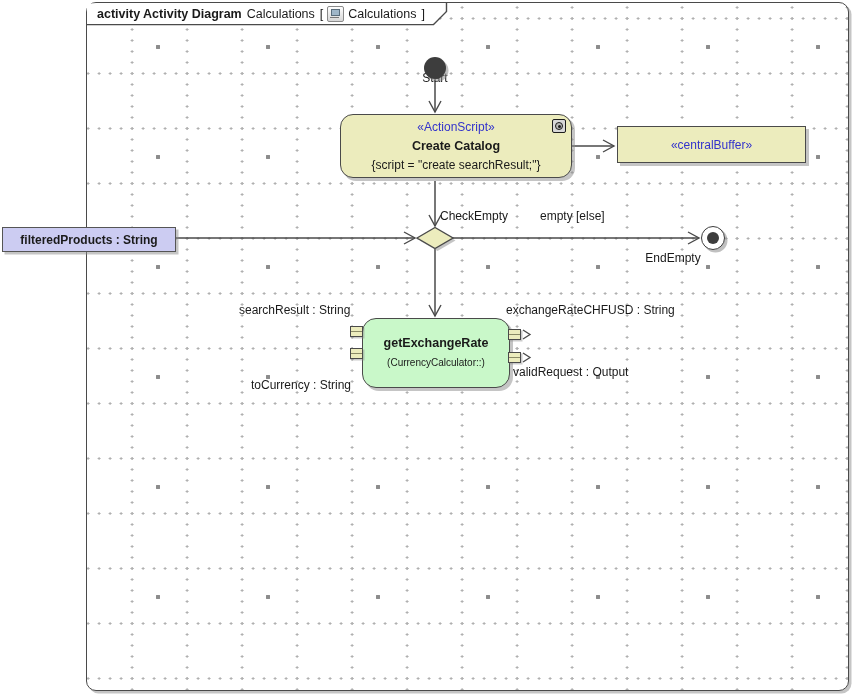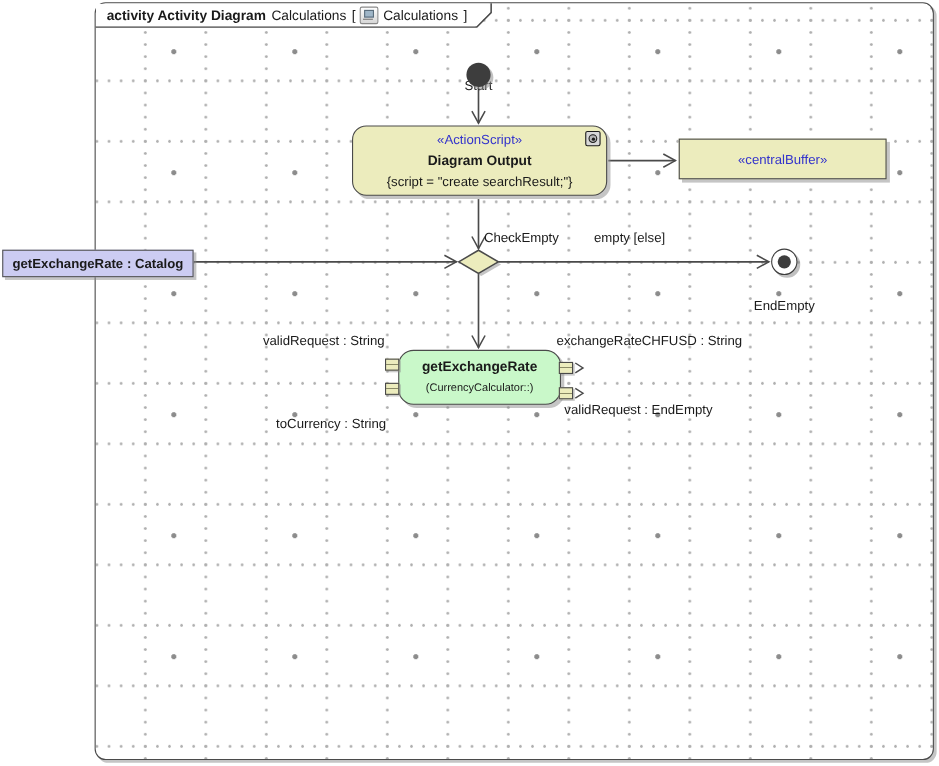--- a/index.html
+++ b/index.html
@@ -34,21 +34,21 @@
 
   svg.edges{position:absolute;left:0;top:0;pointer-events:none;}
 
   .lbl{position:absolute;font-size:12px;line-height:14px;white-space:nowrap;}
   .lbl.ctr{text-align:center;}
 
   
   .node{position:absolute;box-sizing:border-box;border:1.4px solid #4a4a4a;
     box-shadow:3px 3px 0 rgba(140,140,140,.5);}
   .action{background:var(--node-tan,#ECECBD);border-radius:13px;
-    display:flex;flex-direction:column;align-items:center;justify-content:center;text-align:center;}
+    display:flex;flex-direction:column;align-items:center;justify-content:center;text-align:center;margin-left:20px;}
   .action .stereo{color:var(--stereotype-blue,#3333CC);font-size:12px;line-height:19px;}
   .action .nm{font-weight:bold;font-size:12.5px;line-height:19px;}
   .action .scr{font-size:12px;line-height:19px;}
   .buffer{background:var(--node-tan,#ECECBD);display:flex;flex-direction:column;align-items:center;
     justify-content:center;text-align:center;}
   .buffer .stereo{color:var(--stereotype-blue,#3333CC);font-size:12px;line-height:16px;}
   .buffer .nm{font-weight:bold;font-size:12.5px;line-height:17px;}
   .green{background:var(--node-green,#C9F8C9);border-radius:14px;
     display:flex;flex-direction:column;align-items:center;justify-content:center;text-align:center;}
   .green .nm{font-weight:bold;font-size:12.5px;line-height:19px;}
@@ -111,53 +111,53 @@
     <span class="tab-icon"></span>
     <span>Calculations</span>
     <span class="sp">]</span>
   </div>
 
   <span class="lbl ctr" style="left:405px;top:38px;width:60px;margin-top:33px;">Start</span>
   <div class="node startnode" style="left:424px;top:57px;width:22px;height:22px;"></div>
 
   <div class="node action" style="left:320px;top:114px;width:232px;height:64px;">
     <div class="stereo">«ActionScript»</div>
-    <div class="nm">Diagram Output</div>
+    <div class="nm">Create Catalog</div>
     <div class="scr">{script = "create searchResult;"}</div>
     <div class="script-icon">
       <div class="si-ring">
           <div class="si-dot"></div>
         </div>
     </div>
   </div>
 
   <div class="node buffer" style="left:617px;top:126px;width:189px;height:37px;">
     <div class="stereo">«centralBuffer»</div>
   </div>
 
   <span class="lbl" style="left:440px;top:209px;">CheckEmpty</span>
   <span class="lbl" style="left:540px;top:209px;text-align:center;">empty [else]</span>
 
   <div class="node finalnode" style="left:701px;top:226px;width:24px;height:24px;">
     <div class="dot"></div>
   </div>
-  <span class="lbl ctr" style="left:673px;top:251px;width:80px;margin-top:20px;">EndEmpty</span>
+  <span class="lbl ctr" style="left:633px;top:251px;width:80px;">EndEmpty</span>
 
   <div class="node objnode" style="left:2px;top:227px;width:174px;height:25px;">
-    <span>getExchangeRate : Catalog</span>
+    <span>filteredProducts : String</span>
   </div>
 
-  <div class="node green" style="left:362px;top:318px;width:148px;height:50px;">
+  <div class="node green" style="left:362px;top:318px;width:148px;height:70px;">
     <div class="nm">getExchangeRate</div>
     <div class="ql">(CurrencyCalculator::)</div>
   </div>
 
   <div class="pin" style="left:350px;top:326px;"></div>
   <div class="pin" style="left:350px;top:348px;"></div>
   <div class="pin" style="left:508px;top:329px;"></div>
   <div class="pin" style="left:508px;top:352px;"></div>
 
-  <span class="lbl" style="left:239px;top:303px;">validRequest : String</span>
+  <span class="lbl" style="left:239px;top:303px;">searchResult : String</span>
   <span class="lbl" style="left:506px;top:303px;">exchangeRateCHFUSD : String</span>
   <span class="lbl" style="left:251px;top:378px;">toCurrency : String</span>
-  <span class="lbl" style="left:513px;top:365px;">validRequest : EndEmpty</span>
+  <span class="lbl" style="left:513px;top:365px;">validRequest : Output</span>
 
 </div>
 
 </body></html>

